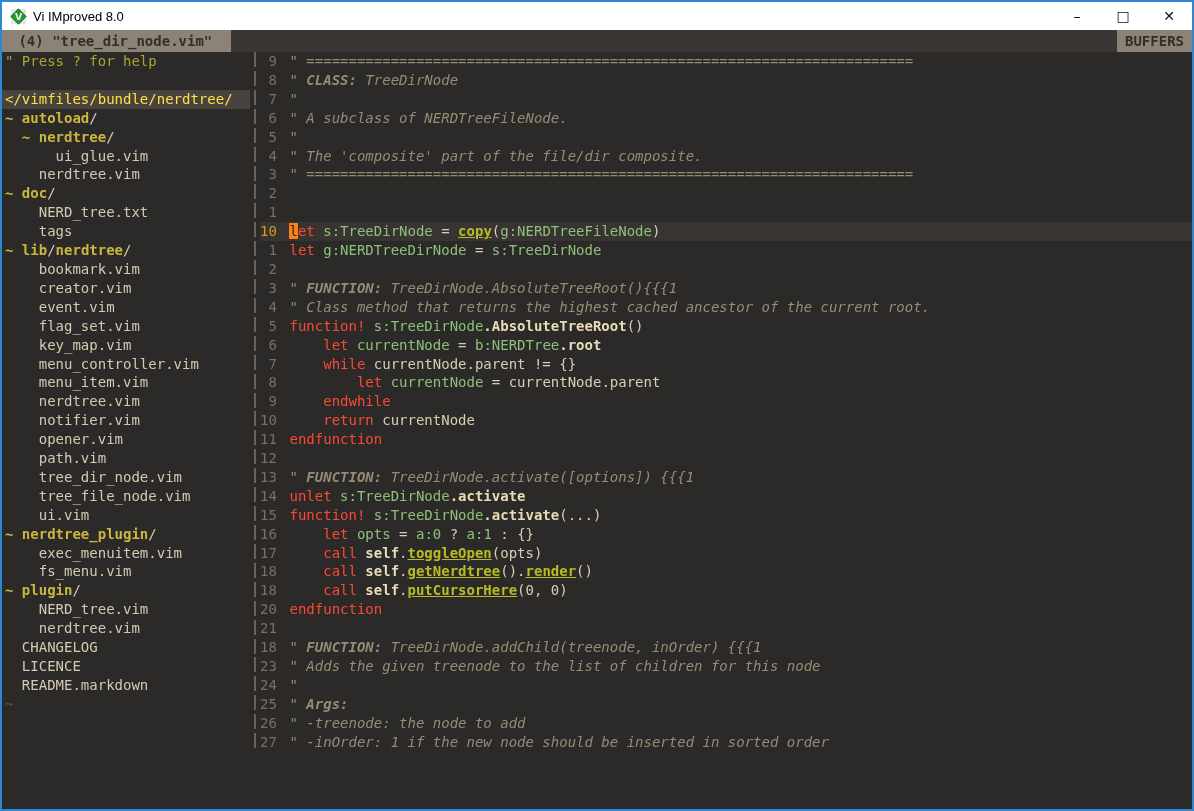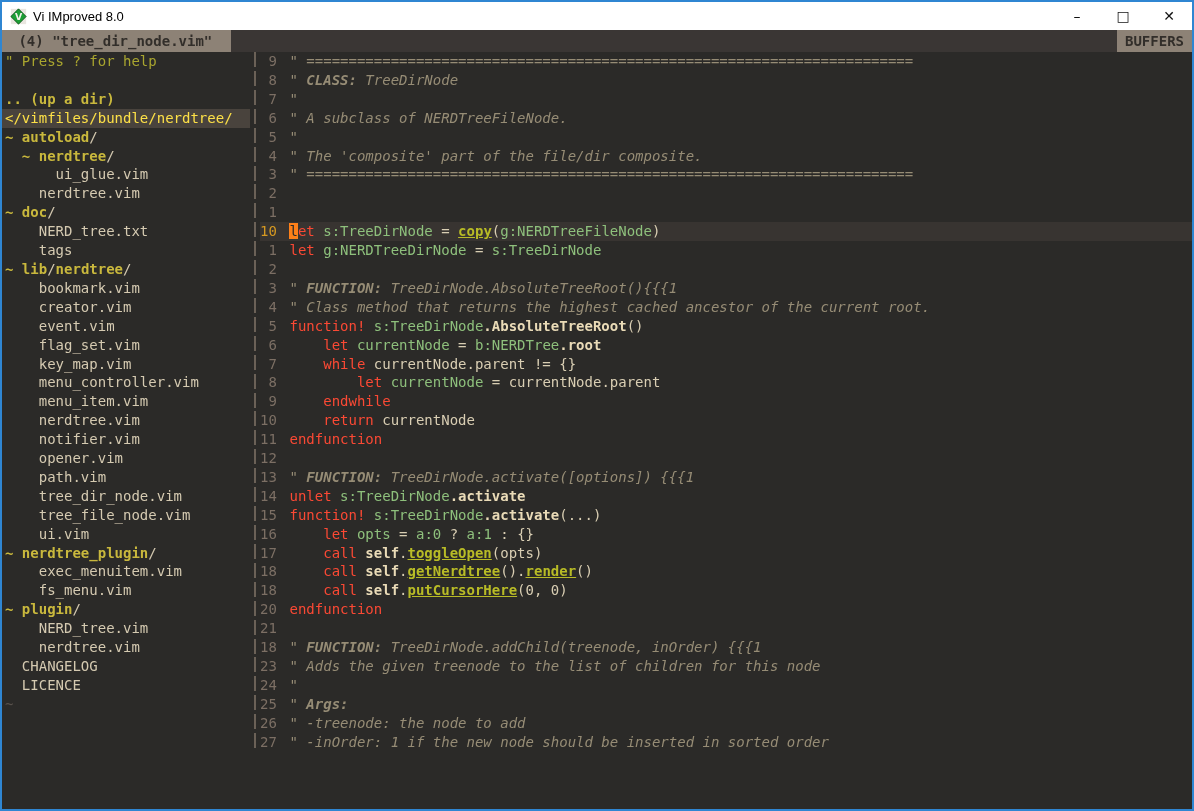--- a/index.html
+++ b/index.html
@@ -88,21 +88,20 @@
   <div class="tabline">
     <div class="tab"> (4) "tree_dir_node.vim" </div>
     <div class="tabfill"></div>
     <div class="buffers">BUFFERS</div>
   </div>
 
   <div class="main">
     <div class="nerdtree" id="tree-rows">
         <div class="row"><span class="s-h">" Press ? for help</span></div>
         <div class="row"></div>
-        <div class="row"><span class="s-y">.. (up a dir)</span></div>
         <div class="row rootline"><span class="s-r">&lt;/vimfiles/bundle/nerdtree/</span></div>
         <div class="row"><span class="s-y">~ autoload</span><span class="s-w">/</span></div>
         <div class="row"><span class="s-y">  ~ nerdtree</span><span class="s-w">/</span></div>
         <div class="row"><span class="s-w">      ui_glue.vim</span></div>
         <div class="row"><span class="s-w">    nerdtree.vim</span></div>
         <div class="row"><span class="s-y">~ doc</span><span class="s-w">/</span></div>
         <div class="row"><span class="s-w">    NERD_tree.txt</span></div>
         <div class="row"><span class="s-w">    tags</span></div>
         <div class="row"><span class="s-y">~ lib</span><span class="s-w">/</span><span class="s-y">nerdtree</span><span class="s-w">/</span></div>
         <div class="row"><span class="s-w">    bookmark.vim</span></div>
@@ -120,20 +119,21 @@
         <div class="row"><span class="s-w">    tree_file_node.vim</span></div>
         <div class="row"><span class="s-w">    ui.vim</span></div>
         <div class="row"><span class="s-y">~ nerdtree_plugin</span><span class="s-w">/</span></div>
         <div class="row"><span class="s-w">    exec_menuitem.vim</span></div>
         <div class="row"><span class="s-w">    fs_menu.vim</span></div>
         <div class="row"><span class="s-y">~ plugin</span><span class="s-w">/</span></div>
         <div class="row"><span class="s-w">    NERD_tree.vim</span></div>
         <div class="row"><span class="s-w">    nerdtree.vim</span></div>
         <div class="row"><span class="s-w">  CHANGELOG</span></div>
         <div class="row"><span class="s-w">  LICENCE</span></div>
+        <div class="row"><span class="s-w">  README.markdown</span></div>
         <div class="row"><span class="s-d">~</span></div>
       </div>
     <div class="winsep">
         <div class="bar"></div>
       </div>
     <div class="code" id="code-rows">
         <div class="row"><span class="num">9</span><span class="s-c">" ========================================================================</span></div>
         <div class="row"><span class="num">8</span><span class="s-c">" </span><span class="s-cb">CLASS:</span><span class="s-c"> TreeDirNode</span></div>
         <div class="row"><span class="num">7</span><span class="s-c">"</span></div>
         <div class="row"><span class="num">6</span><span class="s-c">" A subclass of NERDTreeFileNode.</span></div>

